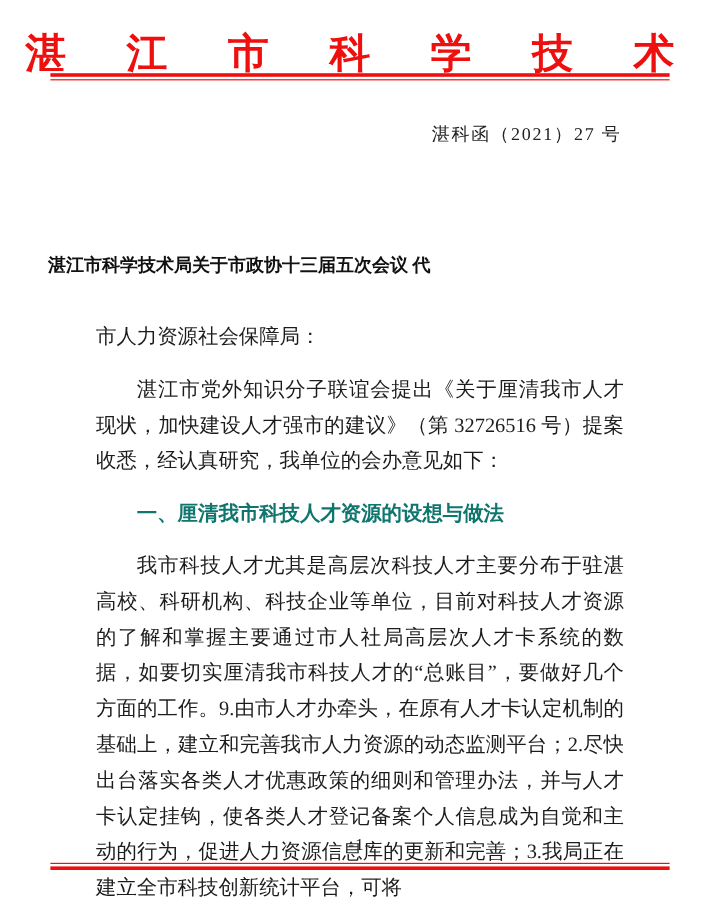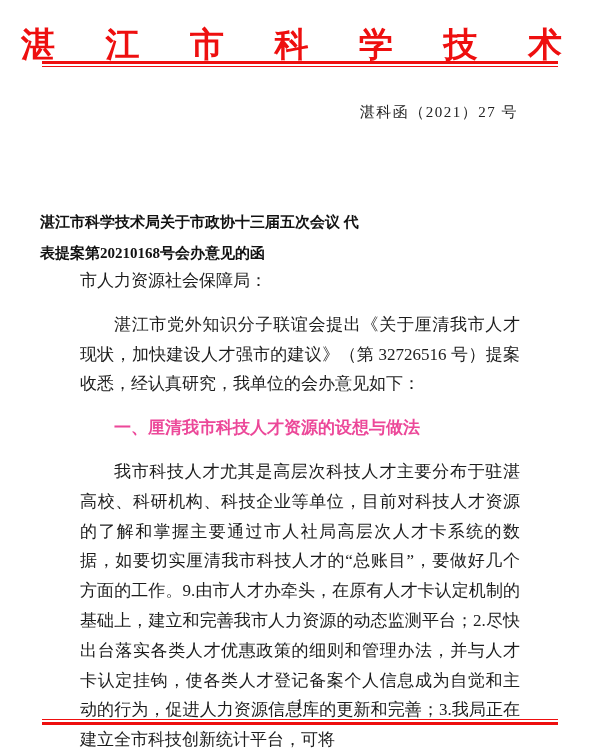--- a/index.html
+++ b/index.html
@@ -75,21 +75,21 @@
     font-size: 17px;
     line-height: 29.8px;
     text-align: justify;
     color: #1c1c1c;
   }
   .doc-body p { margin: 14px; }
   .doc-body p.indent { text-indent: 2em; }
   .doc-body p.section-heading {
     font-weight: bold;
     font-family: "Liberation Sans", "DejaVu Sans", sans-serif;
-    color: #ec4899;
+    color: #0f766e;
   }
 
   .page-number {
     position: absolute;
     top: 697px;
     left: 0;
     right: 0;
     text-align: center;
     font-size: 14px;
     letter-spacing: 1px;
@@ -106,21 +106,20 @@
   <div class="rule rule-top">
     <div class="rule-line-thick"></div>
     <div class="rule-gap"></div>
     <div class="rule-line-thin"></div>
   </div>
 
   <div class="doc-number">湛科函（2021）27 号</div>
 
   <div class="doc-title">
     <span class="title-line">湛江市科学技术局关于市政协十三届五次会议 代</span>
-    <span class="title-line">表提案第20210168号会办意见的函</span>
   </div>
 
   <div class="doc-body">
     <p>市人力资源社会保障局：</p>
     <p class="indent">湛江市党外知识分子联谊会提出《关于厘清我市人才现状，加快建设人才强市的建议》（第 32726516 号）提案收悉，经认真研究，我单位的会办意见如下：</p>
     <p class="indent section-heading">一、厘清我市科技人才资源的设想与做法</p>
     <p class="indent">我市科技人才尤其是高层次科技人才主要分布于驻湛高校、科研机构、科技企业等单位，目前对科技人才资源的了解和掌握主要通过市人社局高层次人才卡系统的数据，如要切实厘清我市科技人才的“总账目”，要做好几个方面的工作。9.由市人才办牵头，在原有人才卡认定机制的基础上，建立和完善我市人力资源的动态监测平台；2.尽快出台落实各类人才优惠政策的细则和管理办法，并与人才卡认定挂钩，使各类人才登记备案个人信息成为自觉和主动的行为，促进人力资源信息库的更新和完善；3.我局正在建立全市科技创新统计平台，可将</p>
   </div>
 
   <div class="page-number">-1-</div>

